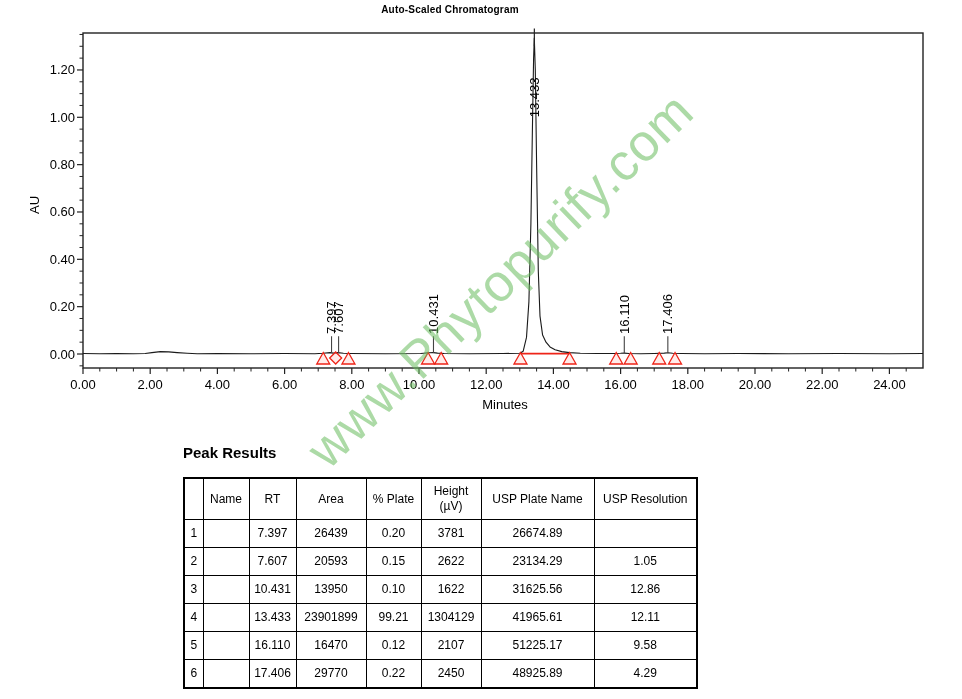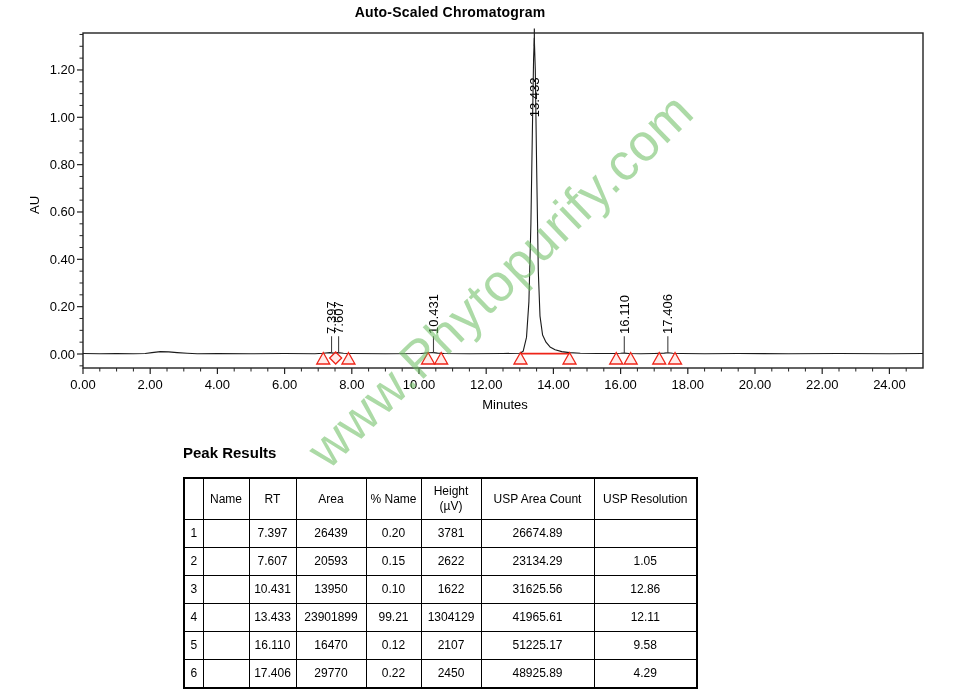--- a/index.html
+++ b/index.html
@@ -2,21 +2,21 @@
 <html><head>
 <meta charset="utf-8">
 <style>
   html,body{margin:0;padding:0;}
   body{
     width:962px;height:699px;background:#ffffff;position:relative;overflow:hidden;
     font-family:"Liberation Sans", sans-serif;color:#000;
   }
   .page-title{
     position:absolute;left:0;top:4px;width:900px;text-align:center;
-    font-size:14px;font-weight:bold;letter-spacing:0.2px;
+    font-size:10px;font-weight:bold;letter-spacing:0.2px;
   }
   #plot-svg{position:absolute;left:0;top:0;}
   .watermark{
     position:absolute;left:500px;top:280px;white-space:nowrap;
     transform:translate(-50%,-50%) rotate(-44deg);
     font-size:52px;letter-spacing:1px;font-weight:400;
     pointer-events:none;z-index:5;
   }
   .table-wrap{position:absolute;left:183px;top:444px;width:513px;}
   .table-title{
@@ -184,24 +184,24 @@
         <col style="width: 60px;">
         <col style="width: 113px;">
         <col style="width: 103px;">
       </colgroup>
     <thead>
         <tr>
           <th></th>
           <th>Name</th>
           <th>RT</th>
           <th>Area</th>
-          <th>% Name</th>
+          <th>% Plate</th>
           <th>Height
 (µV)</th>
-          <th>USP Area Count</th>
+          <th>USP Plate Name</th>
           <th>USP Resolution</th>
         </tr>
       </thead>
     <tbody>
         <tr>
           <td>1</td>
           <td></td>
           <td>7.397</td>
           <td>26439</td>
           <td>0.20</td>

